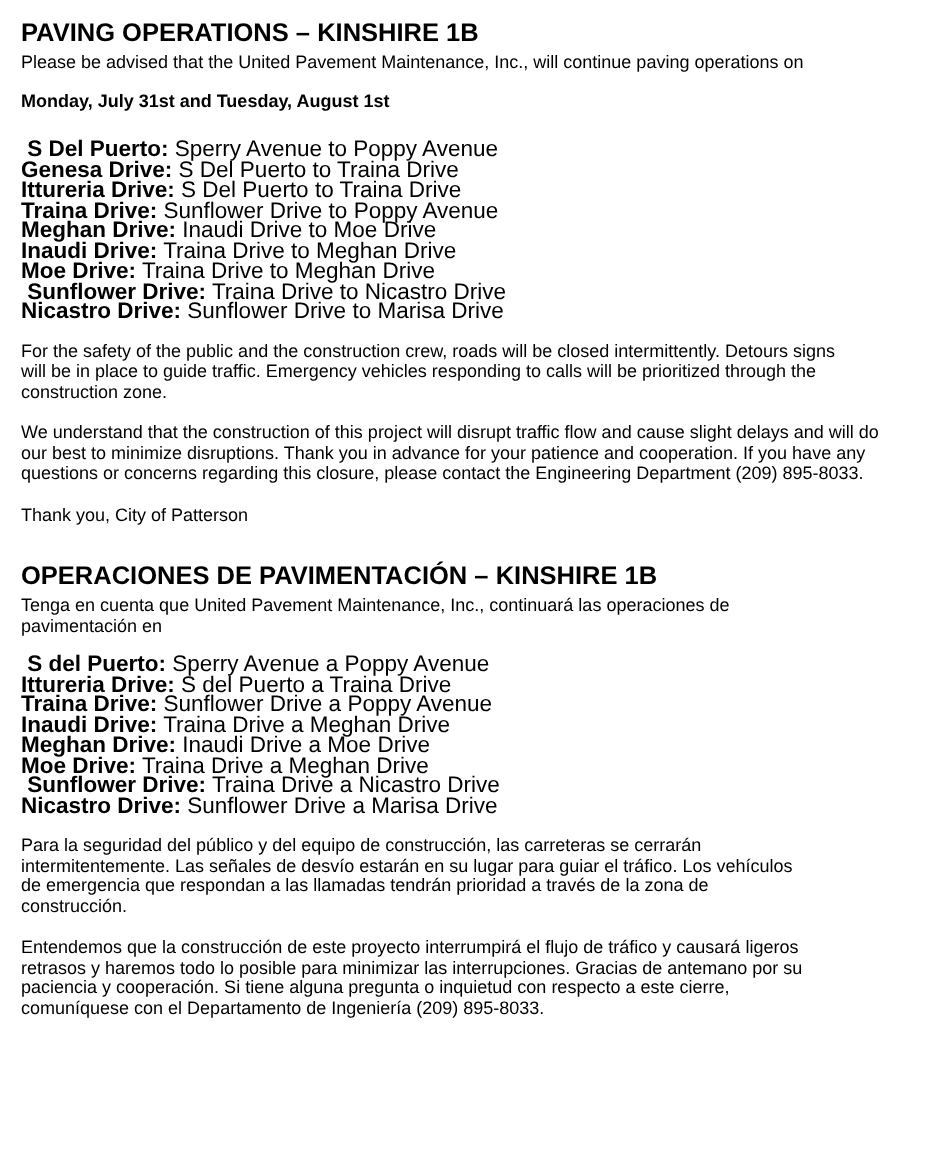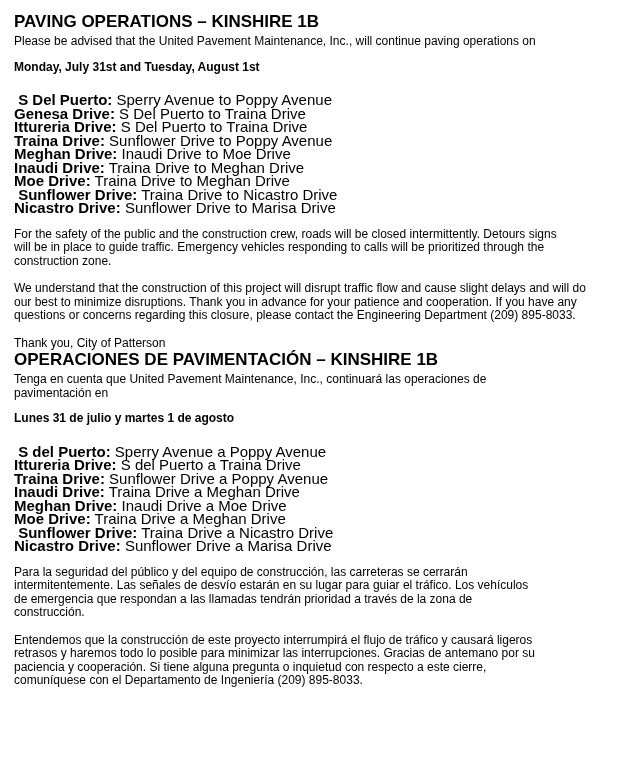--- a/index.html
+++ b/index.html
@@ -33,21 +33,21 @@
   .date-line { font-weight: bold; margin-bottom: 19px; }
   .street-list {
     font-size: 15px;
     line-height: 13.5px;
     margin: 0 0 13px 0;
   }
   .street-row { white-space: pre-wrap; }
   .street-name { font-weight: bold; }
   .para { margin-bottom: 14px; }
   .signoff { margin-bottom: 0; }
-  .lang-section + .lang-section { }
+  .lang-section + .lang-section { margin-top: 24px; }
 </style>
 </head>
 <body>
 
 <main class="doc">
 
   <section class="lang-section">
     <h1 class="title">PAVING OPERATIONS – KINSHIRE 1B</h1>
     <p class="body-text intro">Please be advised that the United Pavement Maintenance, Inc., will continue paving operations on</p>
     <p class="body-text date-line">Monday, July 31st and Tuesday, August 1st</p>
@@ -70,21 +70,20 @@
     <p class="body-text para">We understand that the construction of this project will disrupt traffic flow and cause slight delays and will do
 our best to minimize disruptions. Thank you in advance for your patience and cooperation. If you have any
 questions or concerns regarding this closure, please contact the Engineering Department (209) 895-8033.</p>
     <p class="body-text signoff">Thank you, City of Patterson</p>
   </section>
 
   <section class="lang-section">
     <h1 class="title">OPERACIONES DE PAVIMENTACIÓN – KINSHIRE 1B</h1>
     <p class="body-text intro">Tenga en cuenta que United Pavement Maintenance, Inc., continuará las operaciones de
 pavimentación en</p>
-    <p class="body-text date-line">Lunes 31 de julio y martes 1 de agosto</p>
 
     <div class="street-list">
       <div class="street-row"><span class="street-name"> S del Puerto:</span><span class="street-range"> Sperry Avenue a Poppy Avenue</span></div>
       <div class="street-row"><span class="street-name">Ittureria Drive:</span><span class="street-range"> S del Puerto a Traina Drive</span></div>
       <div class="street-row"><span class="street-name">Traina Drive:</span><span class="street-range"> Sunflower Drive a Poppy Avenue</span></div>
       <div class="street-row"><span class="street-name">Inaudi Drive:</span><span class="street-range"> Traina Drive a Meghan Drive</span></div>
       <div class="street-row"><span class="street-name">Meghan Drive:</span><span class="street-range"> Inaudi Drive a Moe Drive</span></div>
       <div class="street-row"><span class="street-name">Moe Drive:</span><span class="street-range"> Traina Drive a Meghan Drive</span></div>
       <div class="street-row"><span class="street-name"> Sunflower Drive:</span><span class="street-range"> Traina Drive a Nicastro Drive</span></div>
       <div class="street-row"><span class="street-name">Nicastro Drive:</span><span class="street-range"> Sunflower Drive a Marisa Drive</span></div>

